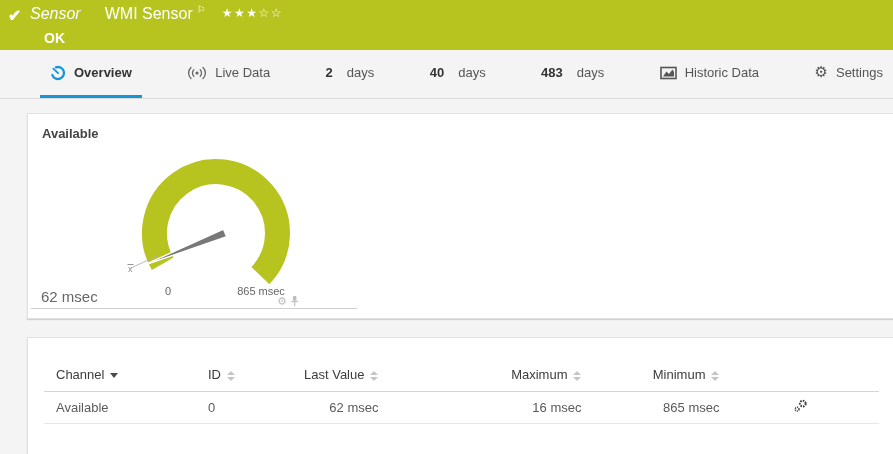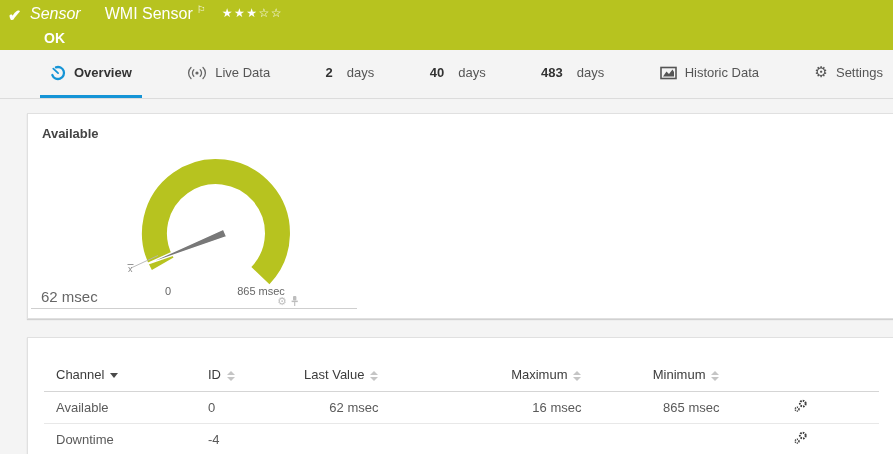--- a/index.html
+++ b/index.html
@@ -168,30 +168,15 @@
         <td class="ra">865 msec</td>
         <td class="actcell">
           <button class="gearbtn">
             <svg width="15" height="14" viewBox="0 0 15 14">
               <circle cx="9.8" cy="4.6" r="2.9" fill="none" stroke="#3d3d3d" stroke-width="2" stroke-dasharray="1.6,1.05"></circle>
               <circle cx="4.1" cy="10.2" r="1.9" fill="none" stroke="#3d3d3d" stroke-width="1.5" stroke-dasharray="1.1,0.85"></circle>
             </svg>
           </button>
         </td>
       </tr>
-      <tr>
-        <td class="pl">Downtime</td>
-        <td>-4</td>
-        <td class="ra"></td>
-        <td class="ra"></td>
-        <td class="ra"></td>
-        <td class="actcell">
-          <button class="gearbtn">
-            <svg width="15" height="14" viewBox="0 0 15 14">
-              <circle cx="9.8" cy="4.6" r="2.9" fill="none" stroke="#3d3d3d" stroke-width="2" stroke-dasharray="1.6,1.05"></circle>
-              <circle cx="4.1" cy="10.2" r="1.9" fill="none" stroke="#3d3d3d" stroke-width="1.5" stroke-dasharray="1.1,0.85"></circle>
-            </svg>
-          </button>
-        </td>
-      </tr>
     </tbody>
   </table>
 </div>
 
 </body></html>

